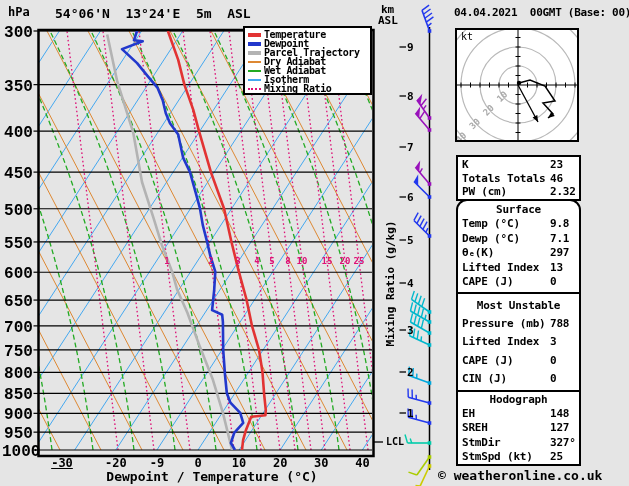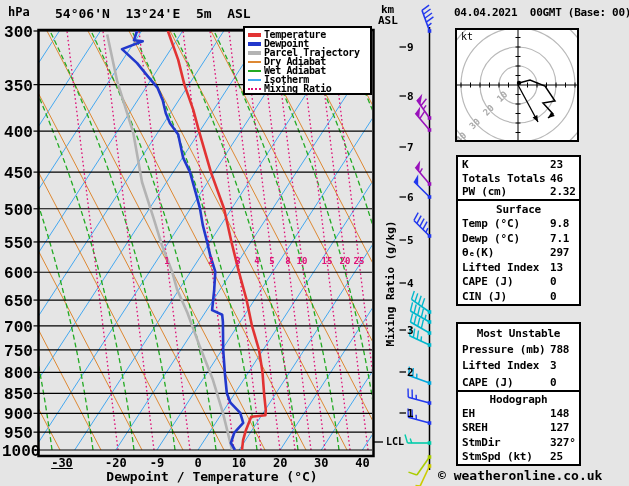--- a/index.html
+++ b/index.html
@@ -31,22 +31,22 @@
   .sw.dotted{height:0;border-top:2px dotted #dd1177;}
   #hodograph{position:absolute;left:455px;top:28px;width:124px;height:114px;border:2px solid #000;
      box-sizing:border-box;background:#fff;z-index:3;}
   #hodo-kt{position:absolute;left:4px;top:1px;font-size:10px;font-weight:400;z-index:4;}
   .panel{position:absolute;left:456px;width:125px;border:2px solid #000;box-sizing:border-box;background:#fff;
      z-index:3;display:flex;flex-direction:column;justify-content:space-evenly;font-size:11px;font-weight:700;letter-spacing:-0.2px;}
   .trow{position:relative;padding-left:4px;line-height:13px;}
   .trow .tv{position:absolute;left:92px;}
   .ttitle{text-align:center;line-height:13px;}
   #t-indices{top:155px;height:46px;}
-  #t-surface{top:199px;height:107px;}
-  #t-mu{top:322px;height:88px;}
+  #t-surface{top:199px;height:107px;border-radius:11px;}
+  #t-mu{top:292px;height:100px;}
   #t-hodo{top:390px;height:76px;}
   #footer{position:absolute;left:438px;top:468px;font-size:13px;font-weight:700;z-index:2;}
 </style>
 </head>
 <body>
 
 <div id="canvas">
 
   <svg id="main-svg" width="629" height="486">
       <defs>

